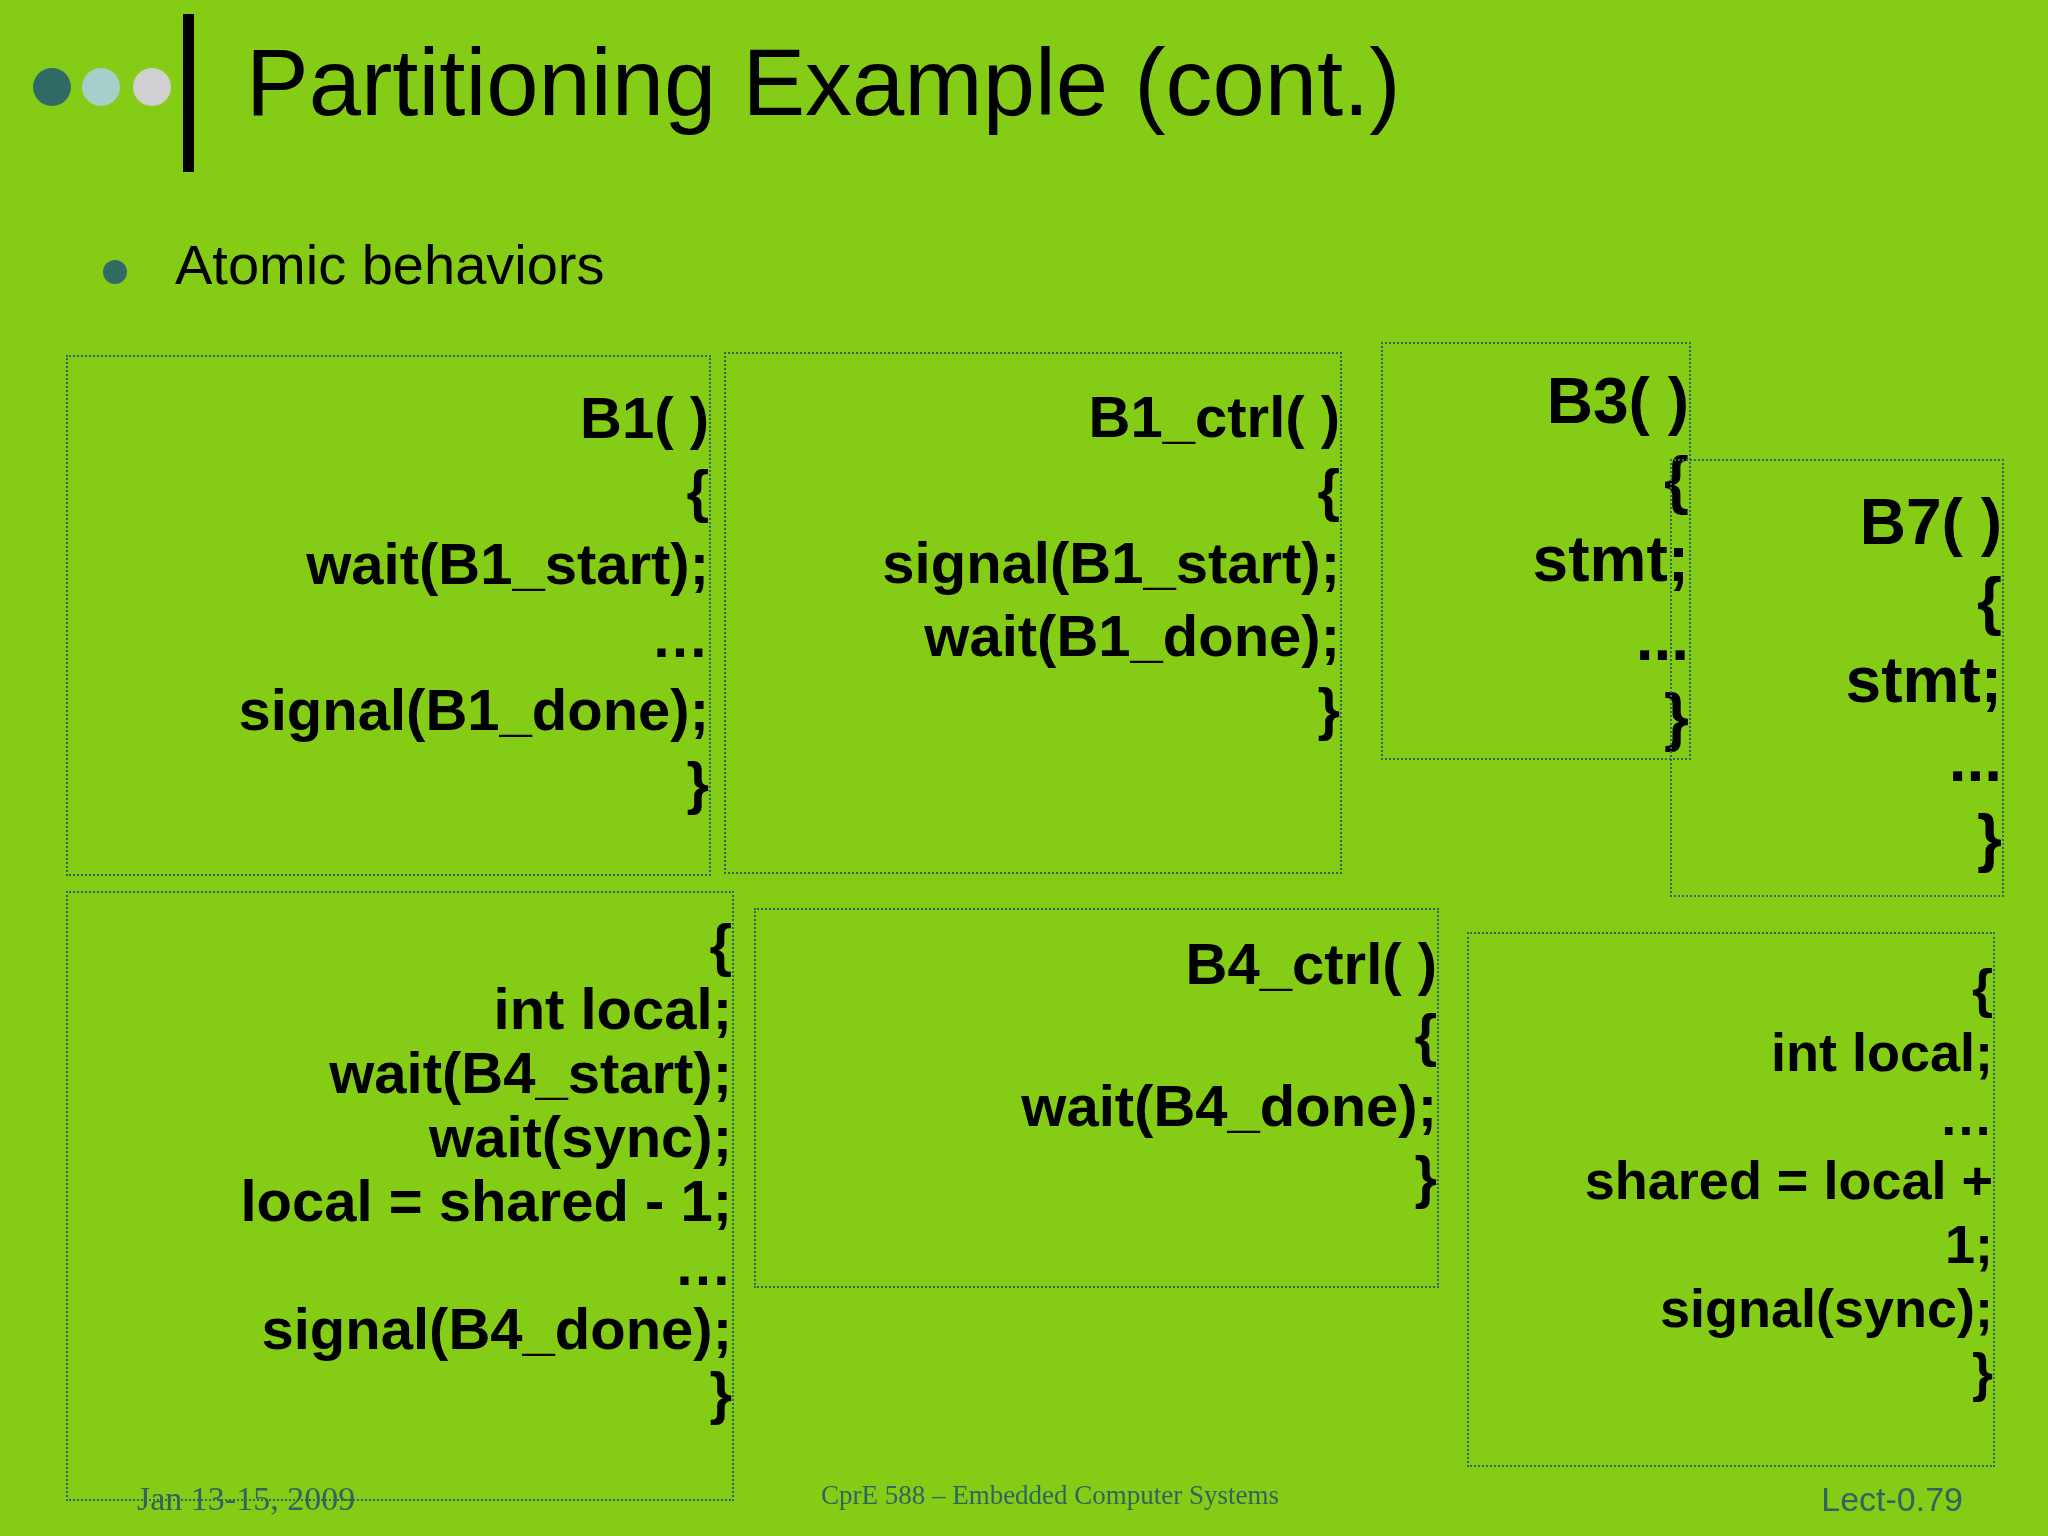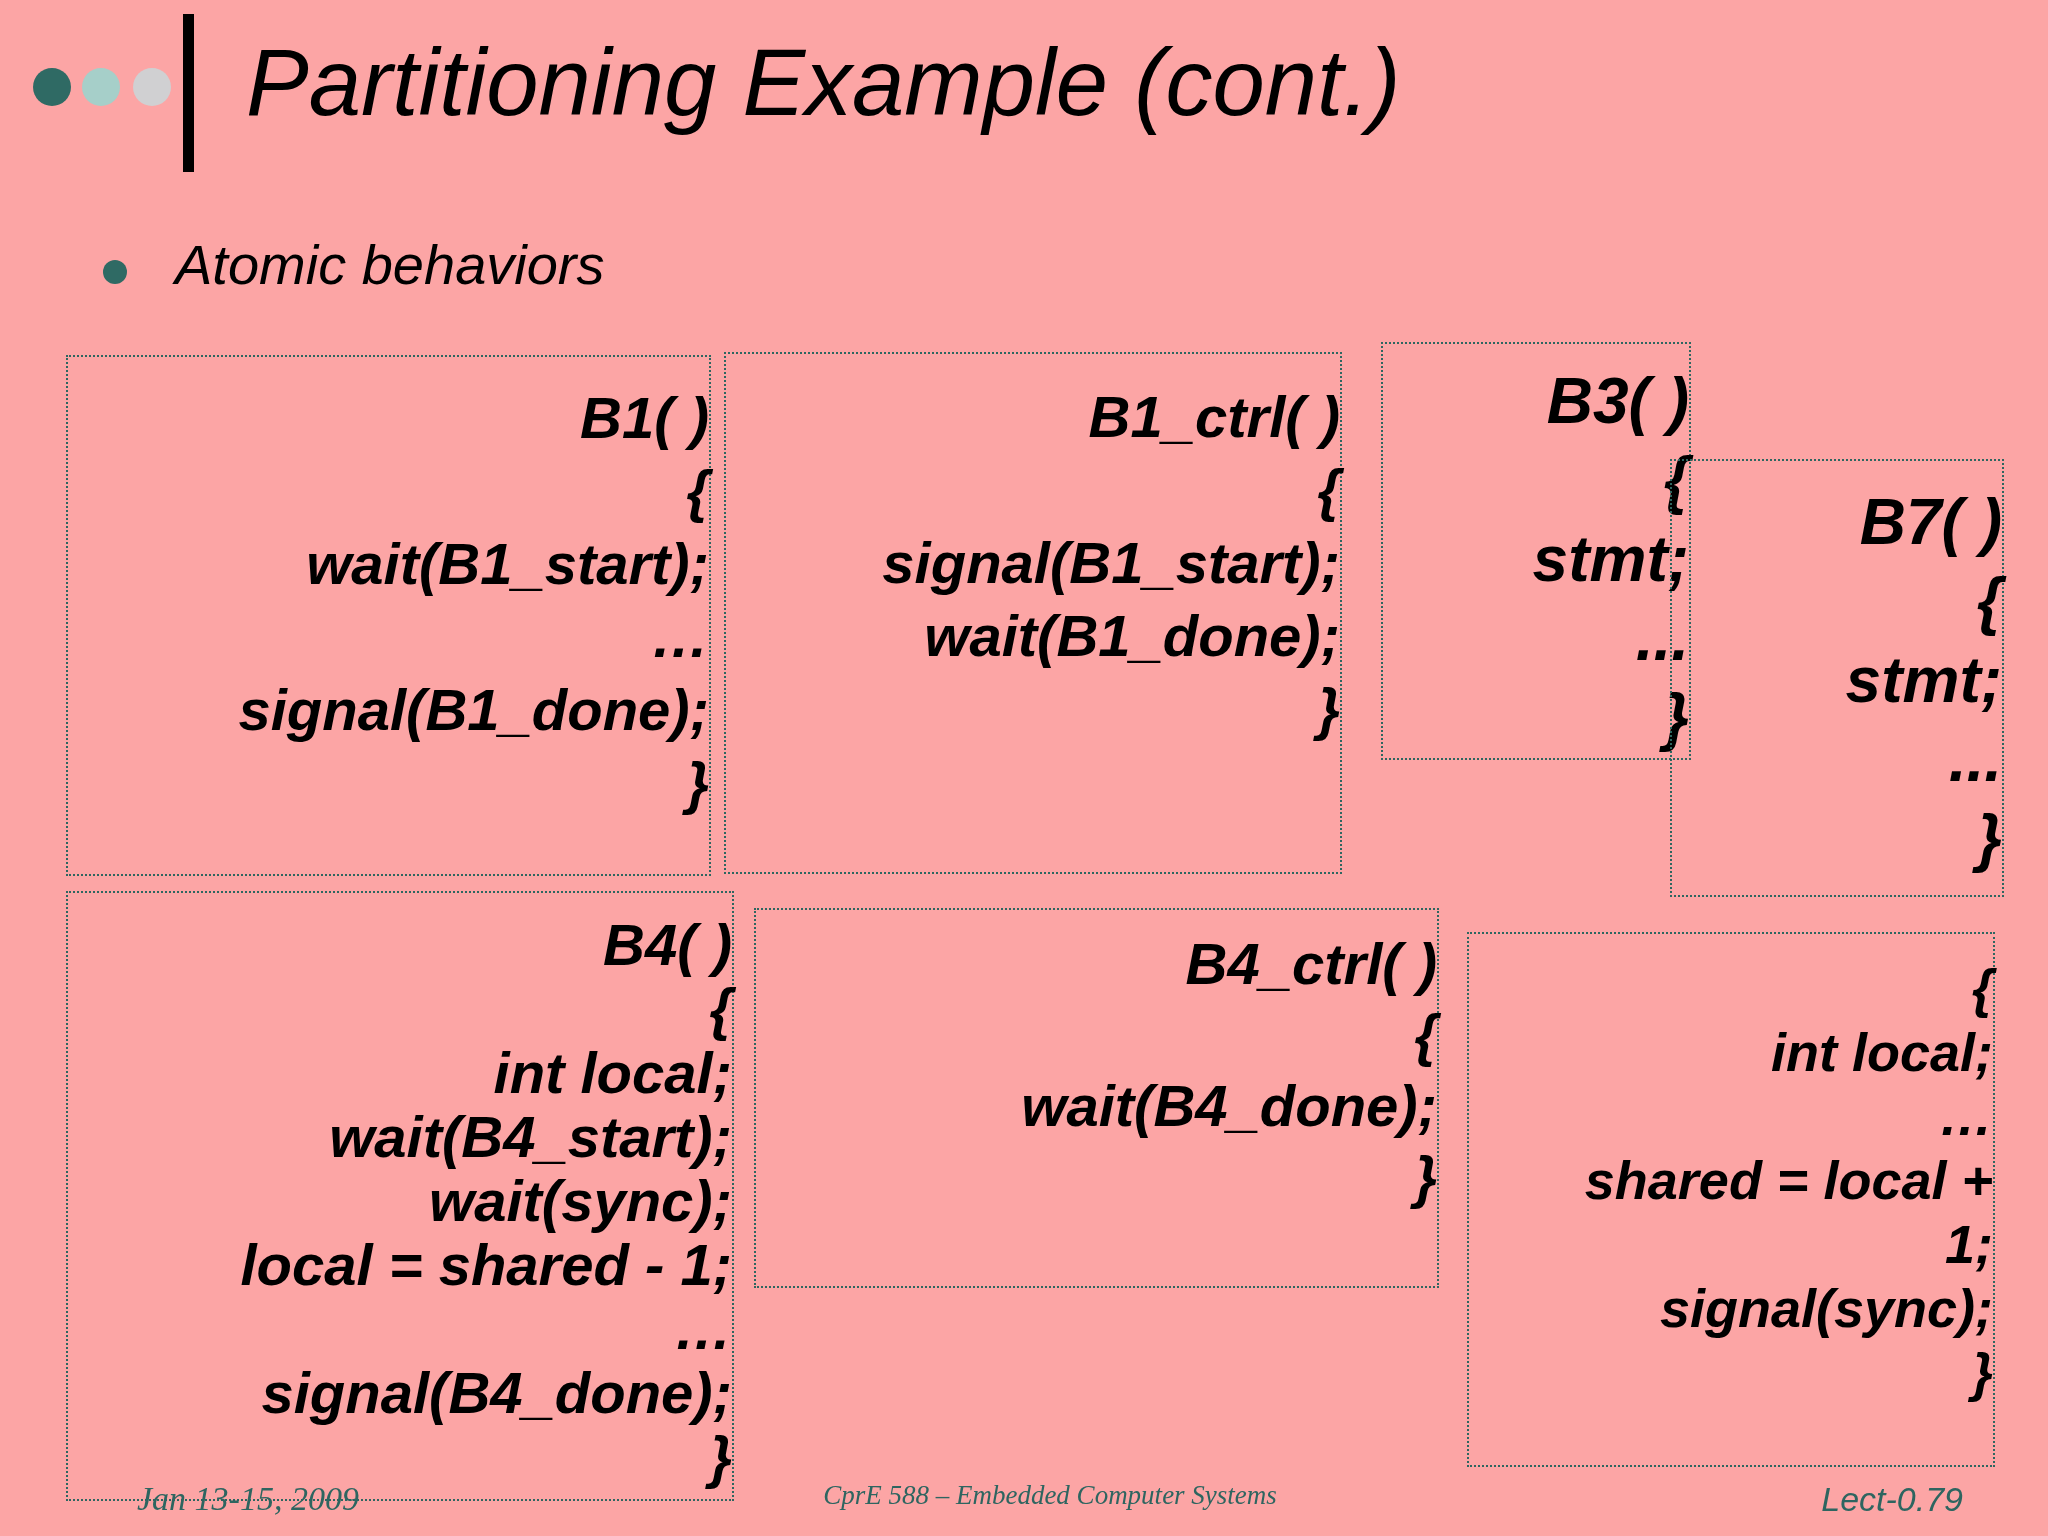--- a/index.html
+++ b/index.html
@@ -1,21 +1,20 @@
 <!DOCTYPE html>
 <html><head>
 <meta charset="utf-8">
 <style>
   html,body { margin:0; padding:0; background:#ffffff; }
   .slide {
     position:relative; width:2048px; height:1536px;
-    background:#fca5a5; overflow:hidden;
+    background:#84cc16; overflow:hidden;
     font-family:"Liberation Sans", sans-serif;
     color:#000;
-    font-style:italic;
   }
   
   .deco-circle { position:absolute; top:68px; width:38px; height:38px; border-radius:50%; }
   .c1 { left:33px;  background:#2F6A64; }
   .c2 { left:82px;  background:#A6CFC9; }
   .c3 { left:133px; background:#D0D0D2; }
   .deco-bar { position:absolute; left:183px; top:14px; width:11px; height:158px; background:#000; }
   .title {
     position:absolute; left:246px; top:26px;
     font-size:94px; line-height:1.22; font-weight:400; white-space:nowrap;
@@ -92,21 +91,20 @@
       <div class="code-line indent-0">}</div>
     </div>
   <div class="code-box" id="box-b7">
       <div class="code-line indent-0">B7( )</div>
       <div class="code-line indent-0">{</div>
       <div class="code-line indent-1">stmt;</div>
       <div class="code-line indent-1">...</div>
       <div class="code-line indent-0">}</div>
     </div>
   <div class="code-box" id="box-b4">
-      <div class="code-line indent-0">B4( )</div>
       <div class="code-line indent-0">{</div>
       <div class="code-line indent-1">int local;</div>
       <div class="code-line indent-1">wait(B4_start);</div>
       <div class="code-line indent-1">wait(sync);</div>
       <div class="code-line indent-1">local = shared - 1;</div>
       <div class="code-line indent-1">…</div>
       <div class="code-line indent-1">signal(B4_done);</div>
       <div class="code-line indent-0">}</div>
     </div>
   <div class="code-box" id="box-b4-ctrl">

